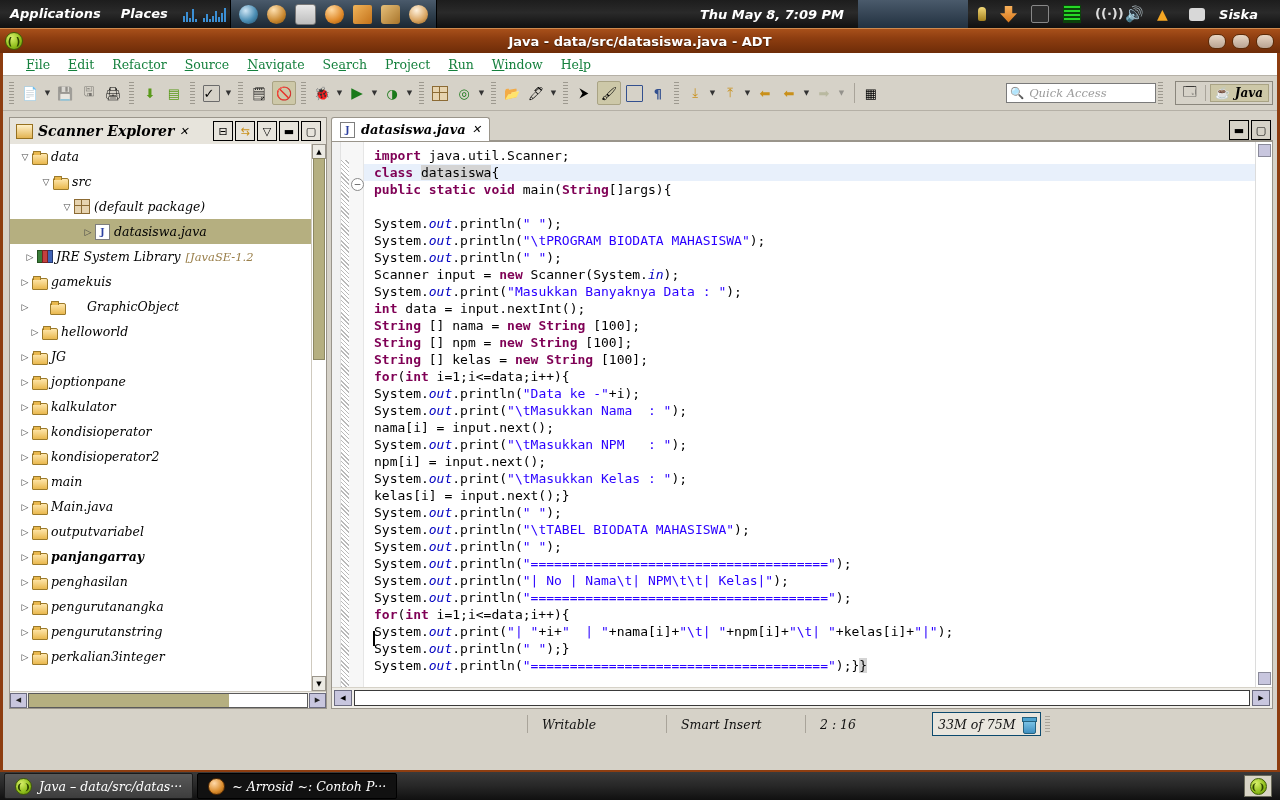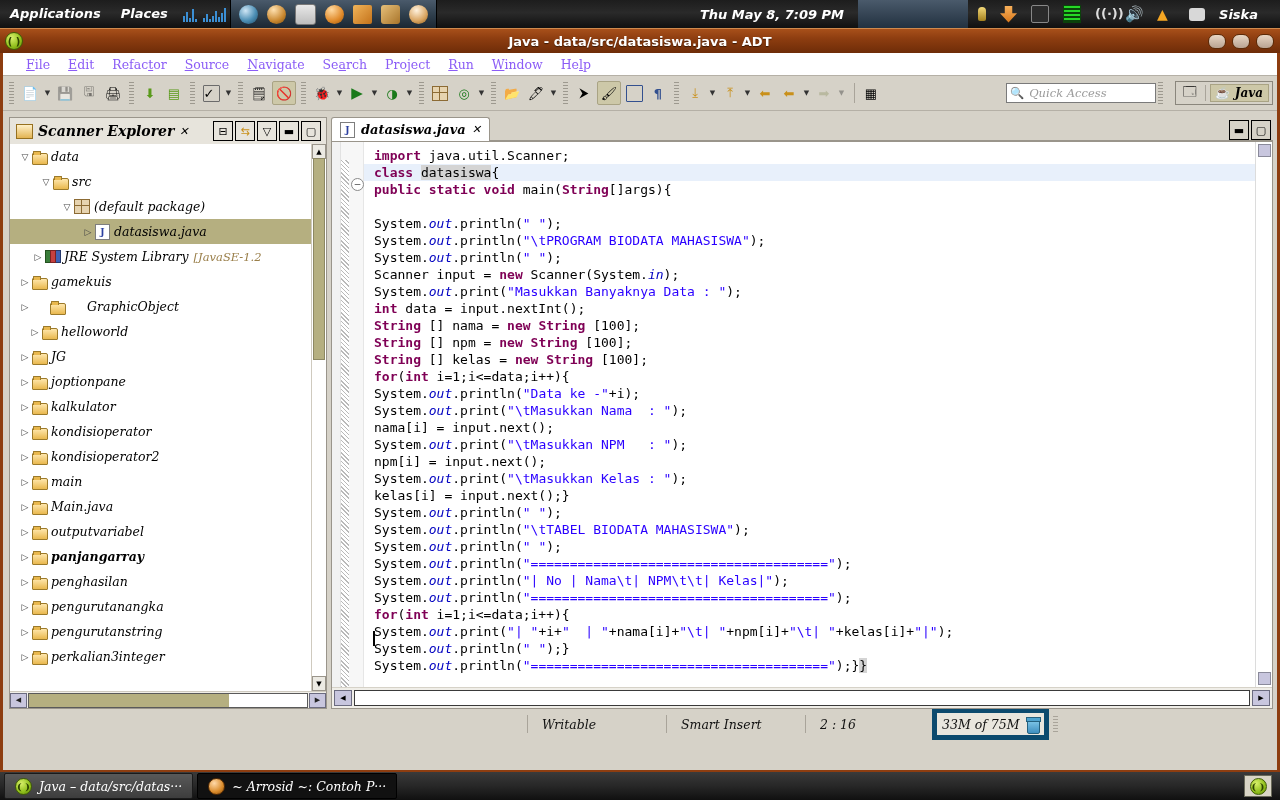--- a/index.html
+++ b/index.html
@@ -71,21 +71,21 @@
     border-left:3px solid #8d3d10;border-right:3px solid #8d3d10;
     border-bottom:3px solid #8d3d10;
     box-sizing:border-box;position:relative;
   }
 
   
   .menubar{
     height:22px;background:#ffffff;border-bottom:1px solid #b5b0a6;
     display:flex;align-items:center;padding-left:14px;
     font-family:"DejaVu Serif","Liberation Serif",serif;
-    font-size:12.5px;color:#8b5cf6;
+    font-size:12.5px;color:#15803d;
   }
   .menubar .mi{padding:0 9px;white-space:nowrap;}
   .menubar .mi u{text-decoration:underline;}
 
   
   .toolbar{
     height:34px;background:#d6d2c8;display:flex;align-items:center;
     padding:0 4px;border-bottom:1px solid #b5b0a6;gap:0px;
   }
   .tgroup{display:flex;align-items:center;height:26px;padding:0 3px;gap:2px;}
@@ -258,21 +258,21 @@
   .statusbar{
     height:30px;display:flex;align-items:center;
     font-family:"DejaVu Serif","Liberation Serif",serif;
     font-style:italic;font-size:12.5px;color:#111;
     padding-left:6px;gap:0;
   }
   .sb-cell{padding:0 14px;border-left:1px solid #a9a49a;height:18px;display:flex;align-items:center;white-space:nowrap;}
   .sb-first{border-left:0;}
   .sb-mem{
     margin-left:8px;display:flex;align-items:center;gap:6px;height:22px;
-    border:5px solid #0c4a6e;background:#e9e6de;padding:0 5px;
+    border:1px solid #0c4a6e;background:#e9e6de;padding:0 5px;
   }
   .trash{
     width:13px;height:15px;position:relative;display:inline-block;
   }
   .trash:before{content:"";position:absolute;left:1px;top:3px;width:11px;height:12px;
     background:linear-gradient(to bottom,#7ec6e8,#3f8fc0);border:1px solid #24617f;border-radius:0 0 2px 2px;}
   .trash:after{content:"";position:absolute;left:0;top:0;width:13px;height:3px;
     background:#4ea3cf;border:1px solid #24617f;}
   .sb-grip{width:5px;height:16px;margin-left:4px;
     background:repeating-linear-gradient(to bottom,#a9a49a 0 1px,transparent 1px 3px);}
@@ -506,21 +506,21 @@
                 <div class="trow" style="padding-left: 50px;">
                   <span class="arrow open"></span>
                   <span class="pkgico"></span>
                   <span class="tlabel">(default package)</span>
                 </div>
                 <div class="trow sel" style="padding-left: 71px;">
                   <span class="arrow closed"></span>
                   <span class="jico">J</span>
                   <span class="tlabel">datasiswa.java</span>
                 </div>
-                <div class="trow" style="padding-left: 21px;">
+                <div class="trow" style="padding-left: 13px;">
                   <span class="arrow closed"></span>
                   <span class="jreico">
                     <i class="jrebar"></i>
                   </span>
                   <span class="tlabel">JRE System Library</span>
                   <span class="tsub">[JavaSE-1.2</span>
                 </div>
                 <div class="trow" style="padding-left: 8px;">
                   <span class="arrow closed"></span>
                   <span class="folder"></span>

